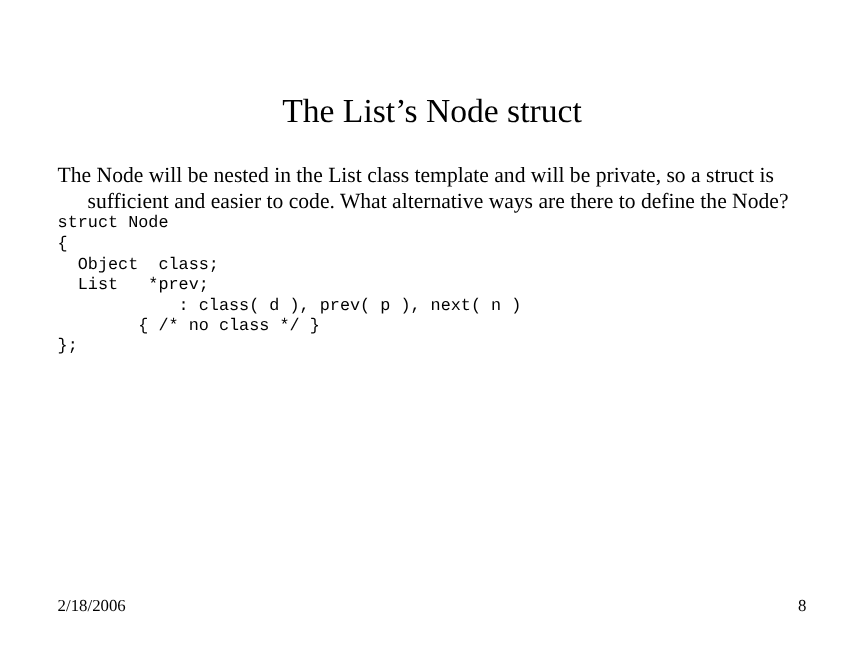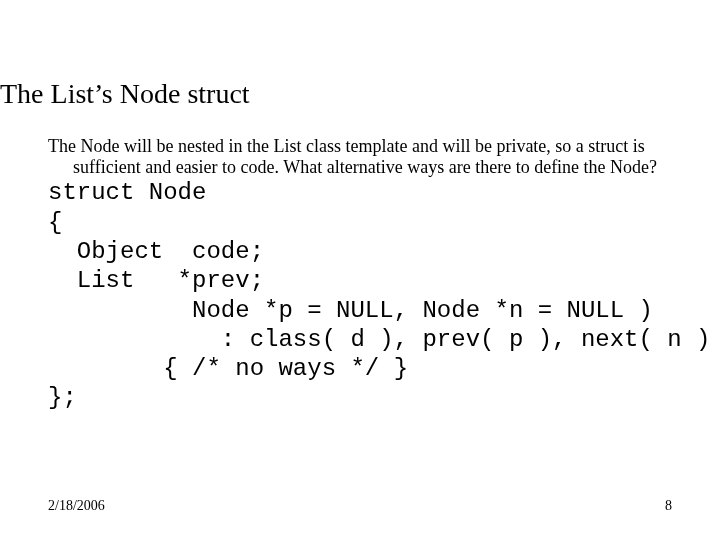--- a/index.html
+++ b/index.html
@@ -16,41 +16,41 @@
     position: relative;
     width: 720px;
     height: 540px;
     box-sizing: border-box;
   }
   .title {
     position: absolute;
     top: 78px;
     left: 0;
     width: 720px;
-    text-align: left;
+    text-align: center;
     font-size: 28px;
     font-weight: normal;
   }
   .body {
     position: absolute;
     top: 136px;
     left: 48px;
     width: 636px;
     font-size: 18px;
     line-height: 1.18;
   }
   .para {
     margin: 0;
     text-indent: -25px;
     padding-left: 25px;
     font-family: Liberation Serif, serif;
   }
   .code {
     font-family: "Courier New", Courier, monospace;
-    font-size: 24px;
+    font-size: 14px;
     white-space: pre;
     margin: 0;
     line-height: 1.22;
   }
   .footer-date {
     position: absolute;
     left: 48px;
     bottom: 26px;
     font-size: 14px;
   }
@@ -65,25 +65,24 @@
 <body>
 
 <div class="slide">
 
   <div class="title">The List’s Node struct</div>
 
   <div class="body">
     <p class="para">The Node will be nested in the List class template and will be private, so a struct is sufficient and easier to code.  What alternative ways are there to define the Node?</p>
     <div class="code">struct Node</div>
     <div class="code">{</div>
-    <div class="code">  Object  code;</div>
+    <div class="code">  Object  class;</div>
     <div class="code">  List   *prev;</div>
     <div class="code"></div>
-    <div class="code">          Node *p = NULL, Node *n = NULL )</div>
     <div class="code">            : class( d ), prev( p ), next( n )</div>
-    <div class="code">        { /* no ways */ }</div>
+    <div class="code">        { /* no class */ }</div>
     <div class="code">};</div>
   </div>
 
   <div class="footer-date">2/18/2006</div>
   <div class="footer-page">8</div>
 
 </div>
 
 </body></html>

